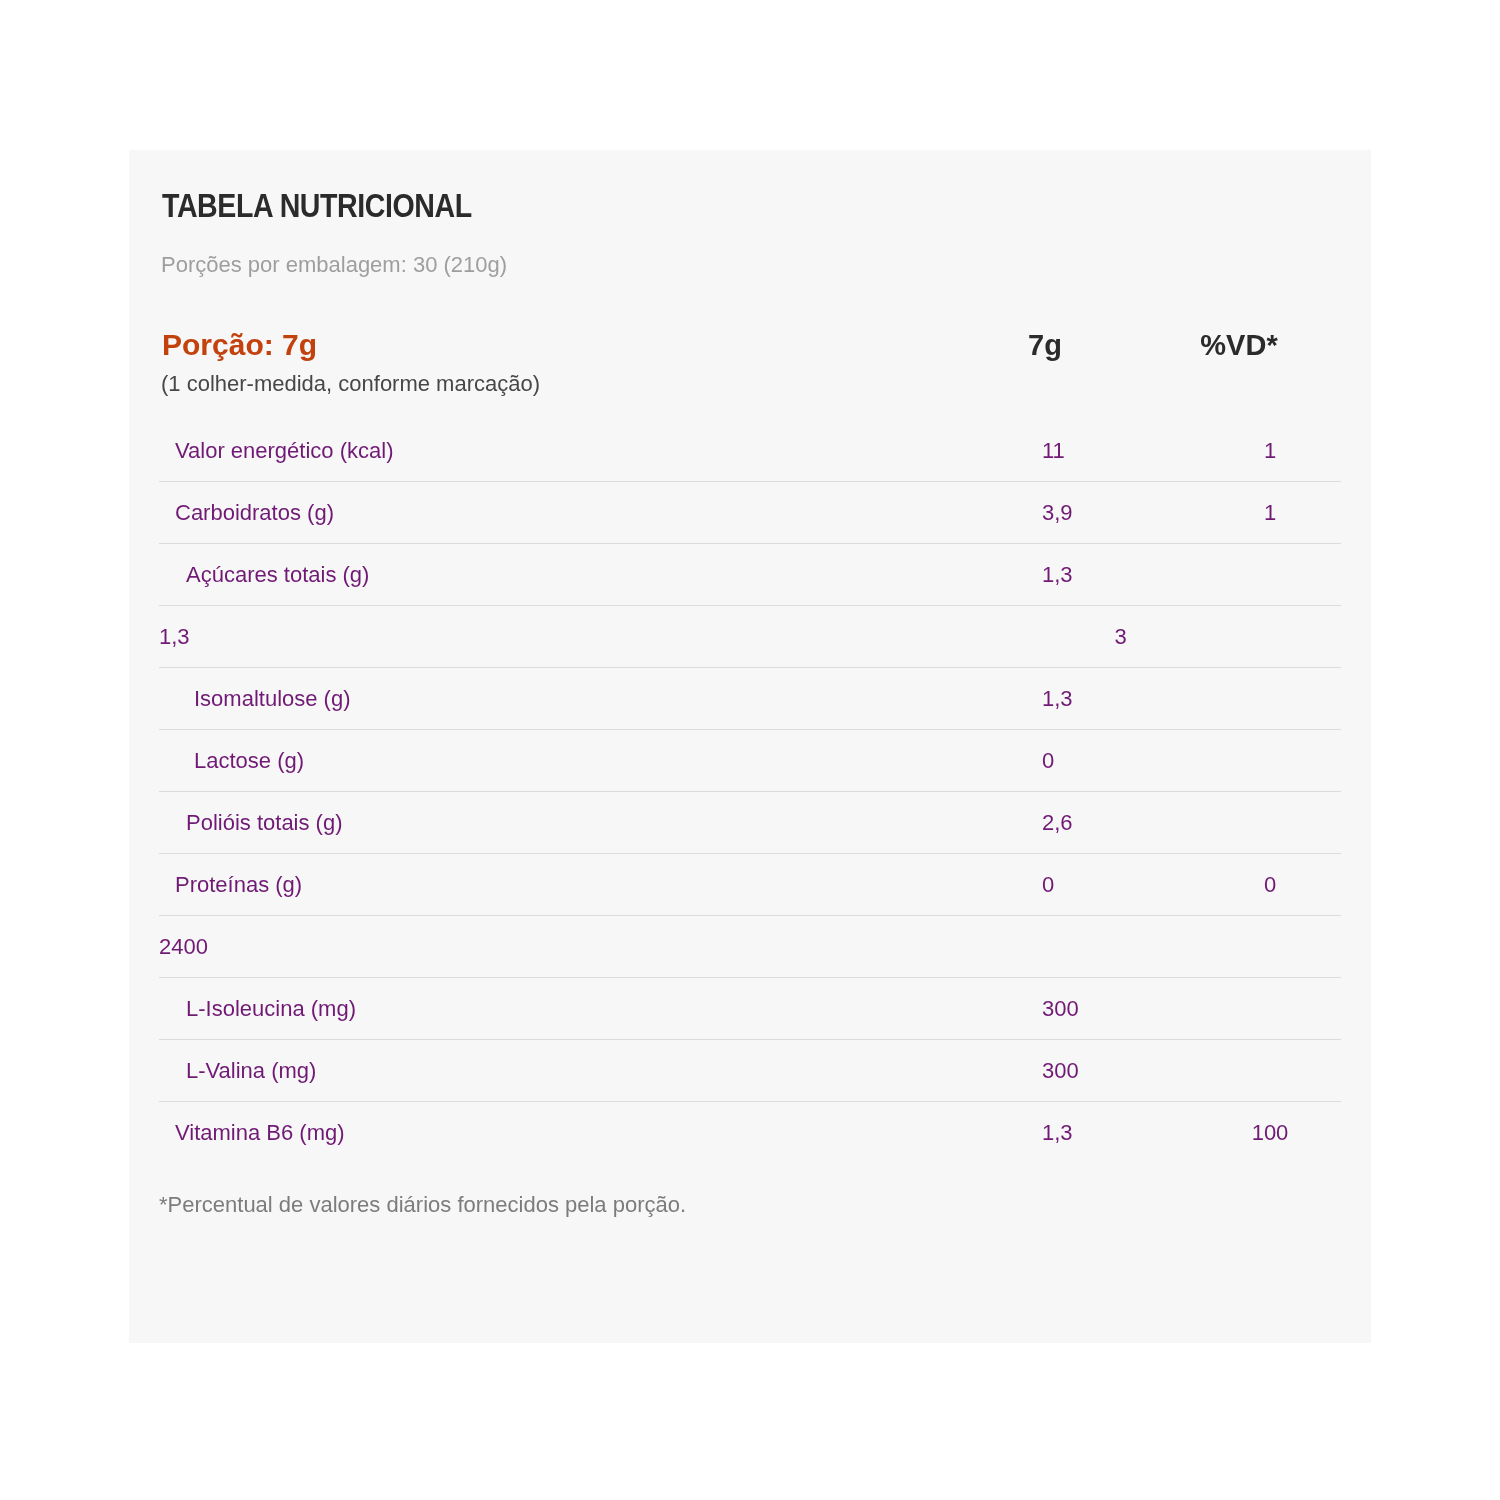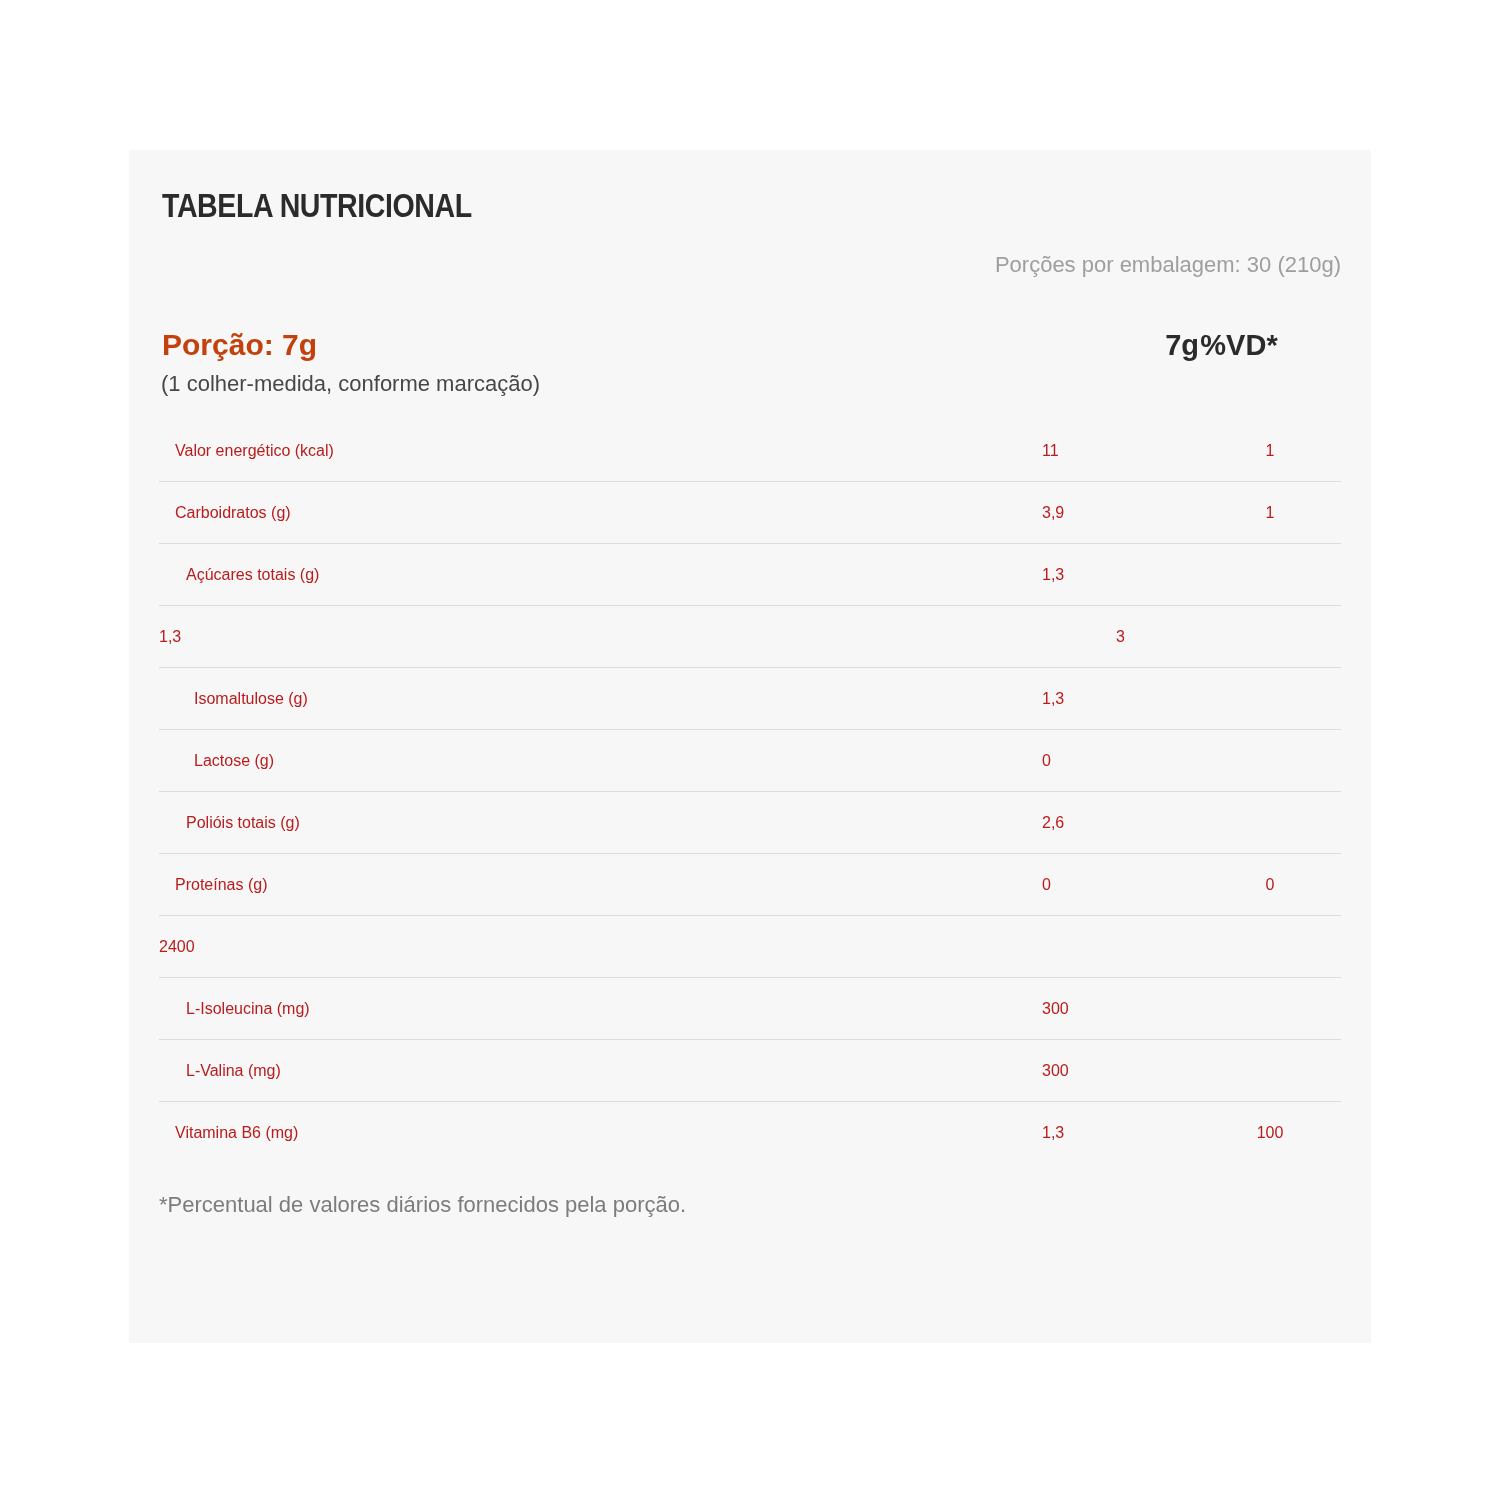--- a/index.html
+++ b/index.html
@@ -34,21 +34,20 @@
     letter-spacing: -0.5px;
     transform: scaleX(0.84);
     transform-origin: left center;
     white-space: nowrap;
   }
   .subtitle {
     margin: 28px 0 0 2px;
     font-size: 22px;
     line-height: 30px;
     color: #9e9e9e;
-    text-align: right;
   }
   .grid-cols {
     display: grid;
     grid-template-columns: 883px 157px 142px;
   }
   .portion-row {
     margin-top: 48px;
   }
   .portion-label {
     margin-left: 3px;
@@ -61,37 +60,36 @@
     margin: 8px 0 0 2px;
     font-size: 22px;
     line-height: 28px;
     color: #474747;
   }
   .col-head {
     font-size: 29px;
     line-height: 34px;
     font-weight: bold;
     color: #2b2b2b;
-    text-align: right;
   }
   .col-head.amount {
     margin-left: -14px;
   }
   .col-head.dv {
     justify-self: center;
     margin-right: 62px;
   }
   .rows {
     margin-top: 22px;
   }
   .row {
     height: 62px;
     align-items: center;
-    font-size: 16px;
-    color: #b91c1c;
+    font-size: 22px;
+    color: #701a75;
     border-bottom: 1px solid #dcdcdc;
     box-sizing: border-box;
   }
   .row:last-child {
     border-bottom: none;
   }
   .row .label.lvl0 { padding-left: 16px; }
   .row .label.lvl1 { padding-left: 27px; }
   .row .label.lvl2 { padding-left: 35px; }
   .row .amount { text-align: left; }

